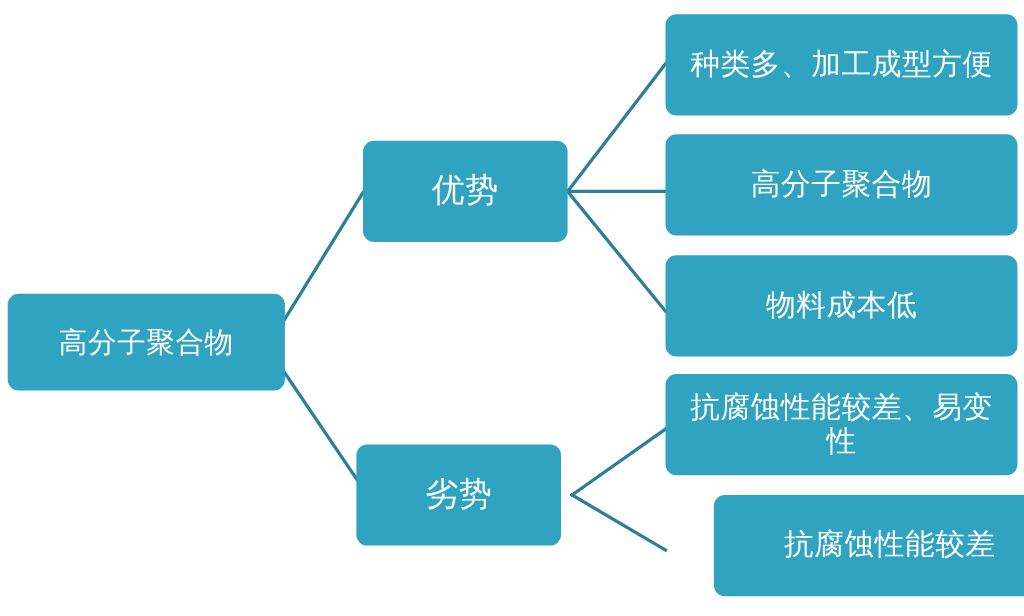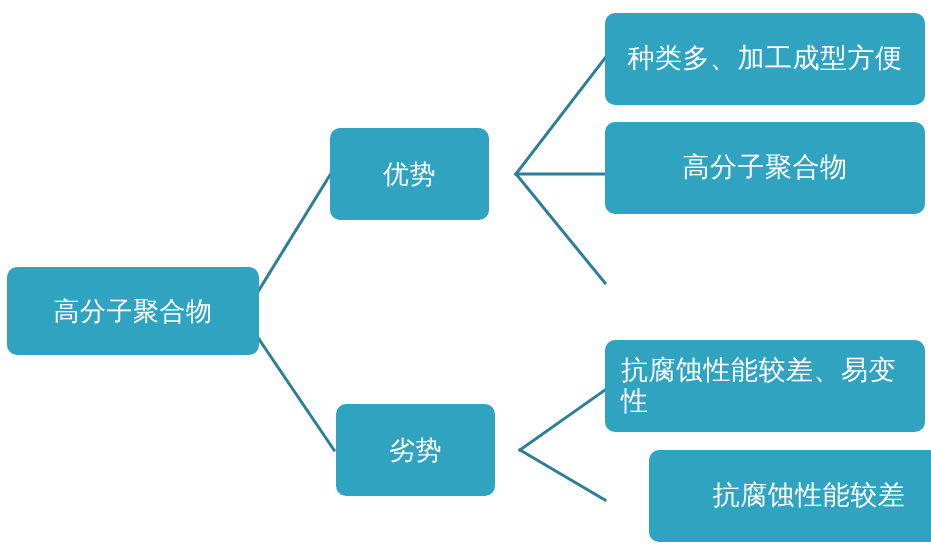--- a/index.html
+++ b/index.html
@@ -25,46 +25,47 @@
     width: 931px;
     height: 560px;
     pointer-events: none;
   }
   .node {
     position: absolute;
     box-sizing: border-box;
     display: flex;
     align-items: center;
     justify-content: center;
+    text-align: center;
     border-radius: 10px;
     background: #2fa3c0;
     color: #ffffff;
     padding: 2px 16px;
     line-height: 1.18;
     letter-spacing: 0.5px;
     -webkit-font-smoothing: antialiased;
   }
   .node-root {
     left: 7px;
     top: 267px;
     width: 252px;
     height: 88px;
     font-size: 26px;
   }
   .node-branch {
-    width: 159px;
+    width: 186px;
     height: 92px;
-    font-size: 26px;
+    font-size: 30px;
   }
   .node-branch-advantage {
     left: 330px;
     top: 128px;
   }
   .node-branch-disadvantage {
-    left: 336px;
+    left: 324px;
     top: 404px;
   }
   .node-leaf {
     left: 605px;
     width: 320px;
     height: 92px;
     font-size: 27px;
   }
   .leaf-0 { top: 13px; }
   .leaf-1 { top: 122px; }
@@ -99,18 +100,19 @@
   <div class="node node-root">高分子聚合物</div>
 
   <div class="node node-branch node-branch-advantage">优势</div>
 
   <div class="node node-branch node-branch-disadvantage">劣势</div>
 
   <div class="node node-leaf leaf-0">种类多、加工成型方便</div>
 
   <div class="node node-leaf leaf-1">高分子聚合物</div>
 
+  <div class="node node-leaf leaf-2">物料成本低</div>
 
   <div class="node node-leaf leaf-3 wrap">抗腐蚀性能较差、易变性</div>
 
   <div class="node node-leaf leaf-4">抗腐蚀性能较差</div>
 
 </div>
 
 </body></html>

